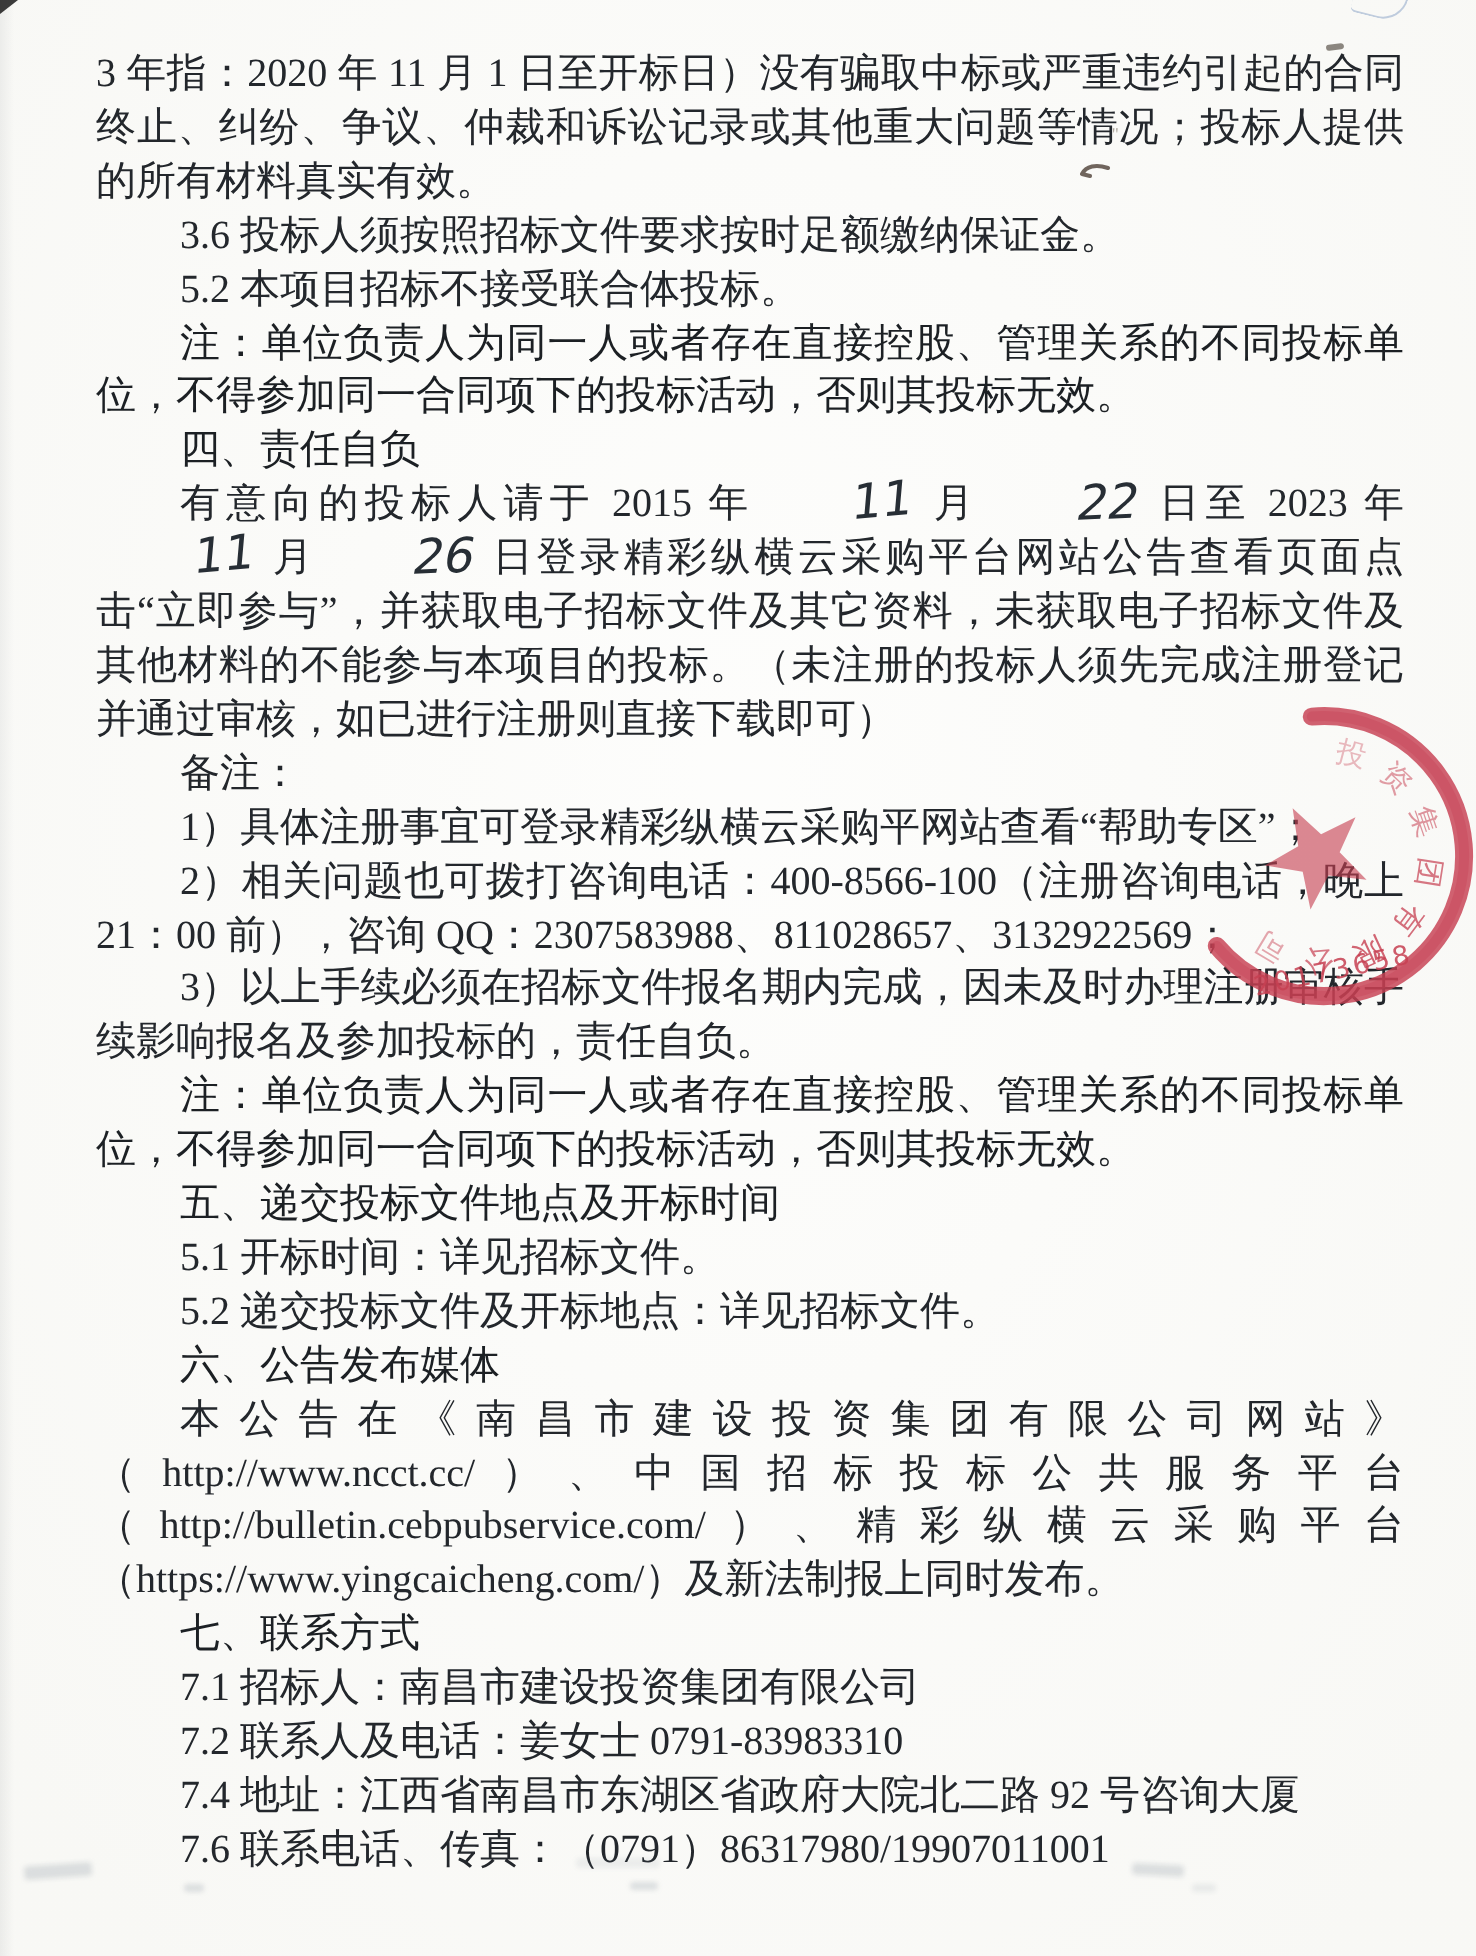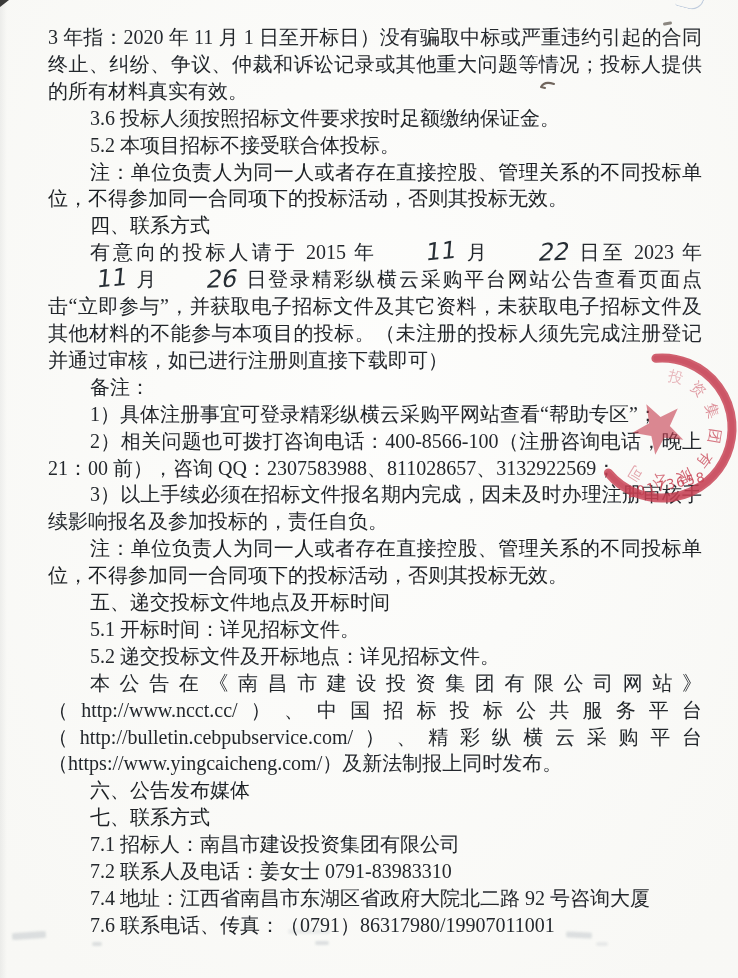--- a/index.html
+++ b/index.html
@@ -57,34 +57,34 @@
 </head>
 <body>
 
 <div class="page">
 
   <div class="content">
     <p>3 年指：2020 年 11 月 1 日至开标日）没有骗取中标或严重违约引起的合同终止、纠纷、争议、仲裁和诉讼记录或其他重大问题等情况；投标人提供的所有材料真实有效。</p>
     <p class="indent">3.6 投标人须按照招标文件要求按时足额缴纳保证金。</p>
     <p class="indent">5.2 本项目招标不接受联合体投标。</p>
     <p class="indent bold">注：单位负责人为同一人或者存在直接控股、管理关系的不同投标单位，不得参加同一合同项下的投标活动，否则其投标无效。</p>
-    <p class="indent bold">四、联系方式</p>
+    <p class="indent bold">四、责任自负</p>
     <p class="indent">
       <span>有意向的投标人请于 2015 年</span><span class="hw">11</span><span>月</span><span class="hw alt">22</span><span>日至 2023 年</span><span class="hw">11</span><span>月</span><span class="hw alt">26</span><span>日登录精彩纵横云采购平台网站公告查看页面点击“立即参与”，并获取电子招标文件及其它资料，未获取电子招标文件及其他材料的不能参与本项目的投标。（未注册的投标人须先完成注册登记并通过审核，如已进行注册则直接下载即可）</span>
     </p>
     <p class="indent">备注：</p>
     <p class="indent">1）具体注册事宜可登录精彩纵横云采购平网站查看“帮助专区”；</p>
     <p class="indent">2）相关问题也可拨打咨询电话：400-8566-100（注册咨询电话，晚上 21：00 前），咨询 QQ：2307583988、811028657、3132922569；</p>
     <p class="indent">3）以上手续必须在招标文件报名期内完成，因未及时办理注册审核手续影响报名及参加投标的，责任自负。</p>
     <p class="indent bold">注：单位负责人为同一人或者存在直接控股、管理关系的不同投标单位，不得参加同一合同项下的投标活动，否则其投标无效。</p>
     <p class="indent bold">五、递交投标文件地点及开标时间</p>
     <p class="indent">5.1 开标时间：详见招标文件。</p>
     <p class="indent">5.2 递交投标文件及开标地点：详见招标文件。</p>
+    <p class="indent bold">六、公告发布媒体</p>
     <p class="indent">本公告在《南昌市建设投资集团有限公司网站》（http://www.ncct.cc/）、中国招标投标公共服务平台（http://bulletin.cebpubservice.com/）、精彩纵横云采购平台（https://www.yingcaicheng.com/）及新法制报上同时发布。</p>
-    <p class="indent bold">六、公告发布媒体</p>
     <p class="indent bold">七、联系方式</p>
     <p class="indent">7.1 招标人：南昌市建设投资集团有限公司</p>
     <p class="indent">7.2 联系人及电话：姜女士 0791-83983310</p>
     <p class="indent">7.4 地址：江西省南昌市东湖区省政府大院北二路 92 号咨询大厦</p>
     <p class="indent">7.6 联系电话、传真：（0791）86317980/19907011001</p>
 
   </div>
 
   <svg class="seal" viewBox="0 0 178 210" xmlns="http://www.w3.org/2000/svg">
     <g fill="none" stroke="#c74052">

